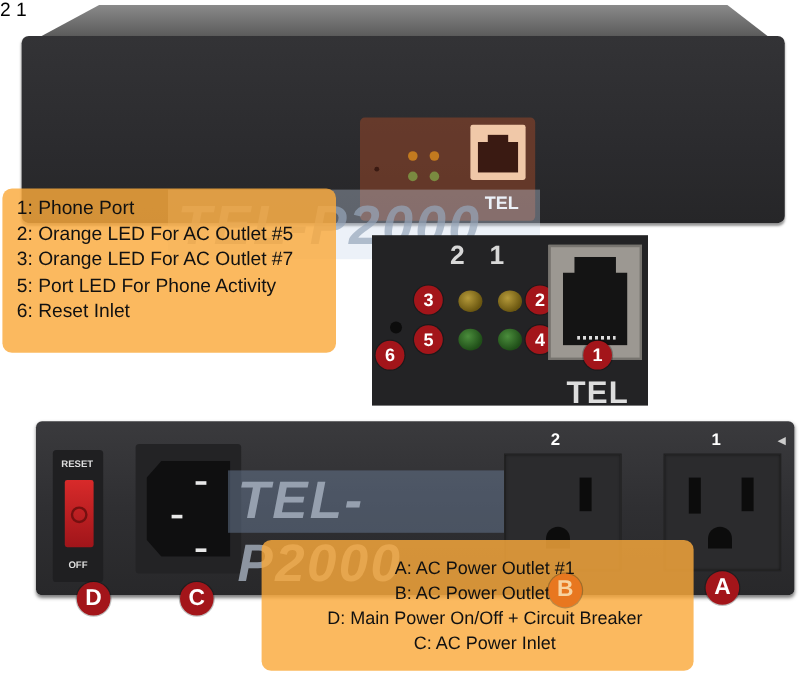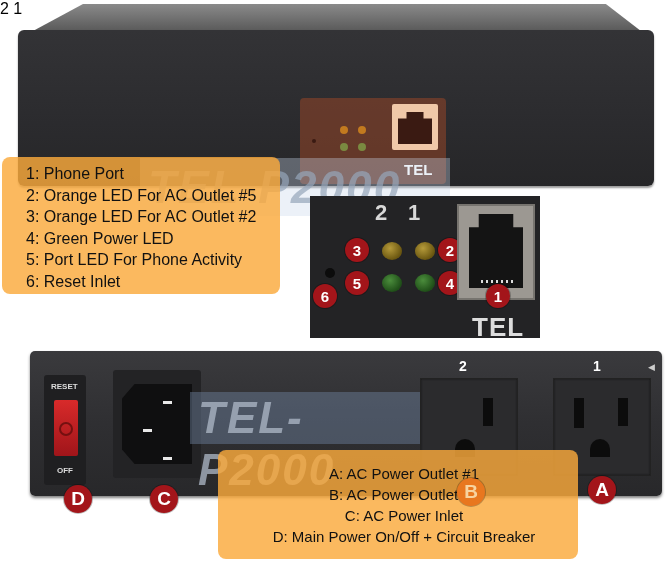--- a/index.html
+++ b/index.html
@@ -46,21 +46,21 @@
   .wm-bottom {
     left: 190px; top: 392px; width: 250px; height: 52px; font-size: 44px; line-height: 52px;
     background: rgba(110,130,160,.45); padding-left: 8px; color: rgba(175,185,200,.75);
   }
 
   
   .legend {
     position: absolute; background: rgba(250,170,60,.82); border-radius: 8px;
     color: #111; font-size: 16px; line-height: 21.5px;
   }
-  .legend-top { left: 2px; top: 157px; width: 278px; height: 137px; padding: 6px 0 0 24px; }
+  .legend-top { left: 2px; top: 157px; width: 278px; height: 137px; padding: 6px 0 0 12px; }
   .legend-bottom { left: 218px; top: 450px; width: 360px; height: 109px; padding: 13px 0 0 12px; font-size: 15px; line-height: 21px; text-align: center; }
 
   
   .inset {
     position: absolute; left: 310px; top: 196px; width: 230px; height: 142px;
     background: #232325;
   }
   .inset .num { position: absolute; color: #d8d8d8; font-weight: bold; font-size: 22px; }
   .led { position: absolute; width: 20px; height: 18px; border-radius: 50%; }
   .led.amber { background: radial-gradient(circle at 40% 35%, #b59a3a, #6a5610 70%); }
@@ -140,22 +140,21 @@
       <div class="hole"></div>
     </div>
   <span class="tel-sm">TEL</span>
 </div>
 
 <div class="watermark wm-top">TEL-P2000</div>
 
 <div class="legend legend-top">
   <div>1: Phone Port</div>
   <div>2: Orange LED For AC Outlet #5</div>
-  <div>3: Orange LED For AC Outlet #2</div>
-  <div>4: Green Power LED</div>
+  <div>3: Orange LED For AC Outlet #7</div>
   <div>5: Port LED For Phone Activity</div>
   <div>6: Reset Inlet</div>
 </div>
 
 <div class="inset">
   <span class="num" style="left:65px;top:4px">2</span>
   <span class="num" style="left:98px;top:4px">1</span>
 
   <div class="led amber" style="left:72px;top:46px"></div>
   <div class="led amber" style="left:105px;top:46px"></div>
@@ -208,16 +207,16 @@
   <div class="ground" style="left:36px;top:60px"></div>
 </div>
 
 <div class="badge big" style="left:64px;top:485px">D</div>
 <div class="badge big" style="left:150px;top:485px">C</div>
 <div class="badge big" style="left:588px;top:476px">A</div>
 
 <div class="legend legend-bottom">
   <div>A: AC Power Outlet #1</div>
   <div>B: AC Power Outlet #3</div>
+  <div>D: Main Power On/Off + Circuit Breaker</div>
   <div>C: AC Power Inlet</div>
-  <div>D: Main Power On/Off + Circuit Breaker</div>
 </div>
 <div class="badge big orange" style="left:457px;top:478px">B</div>
 
 </body></html>

